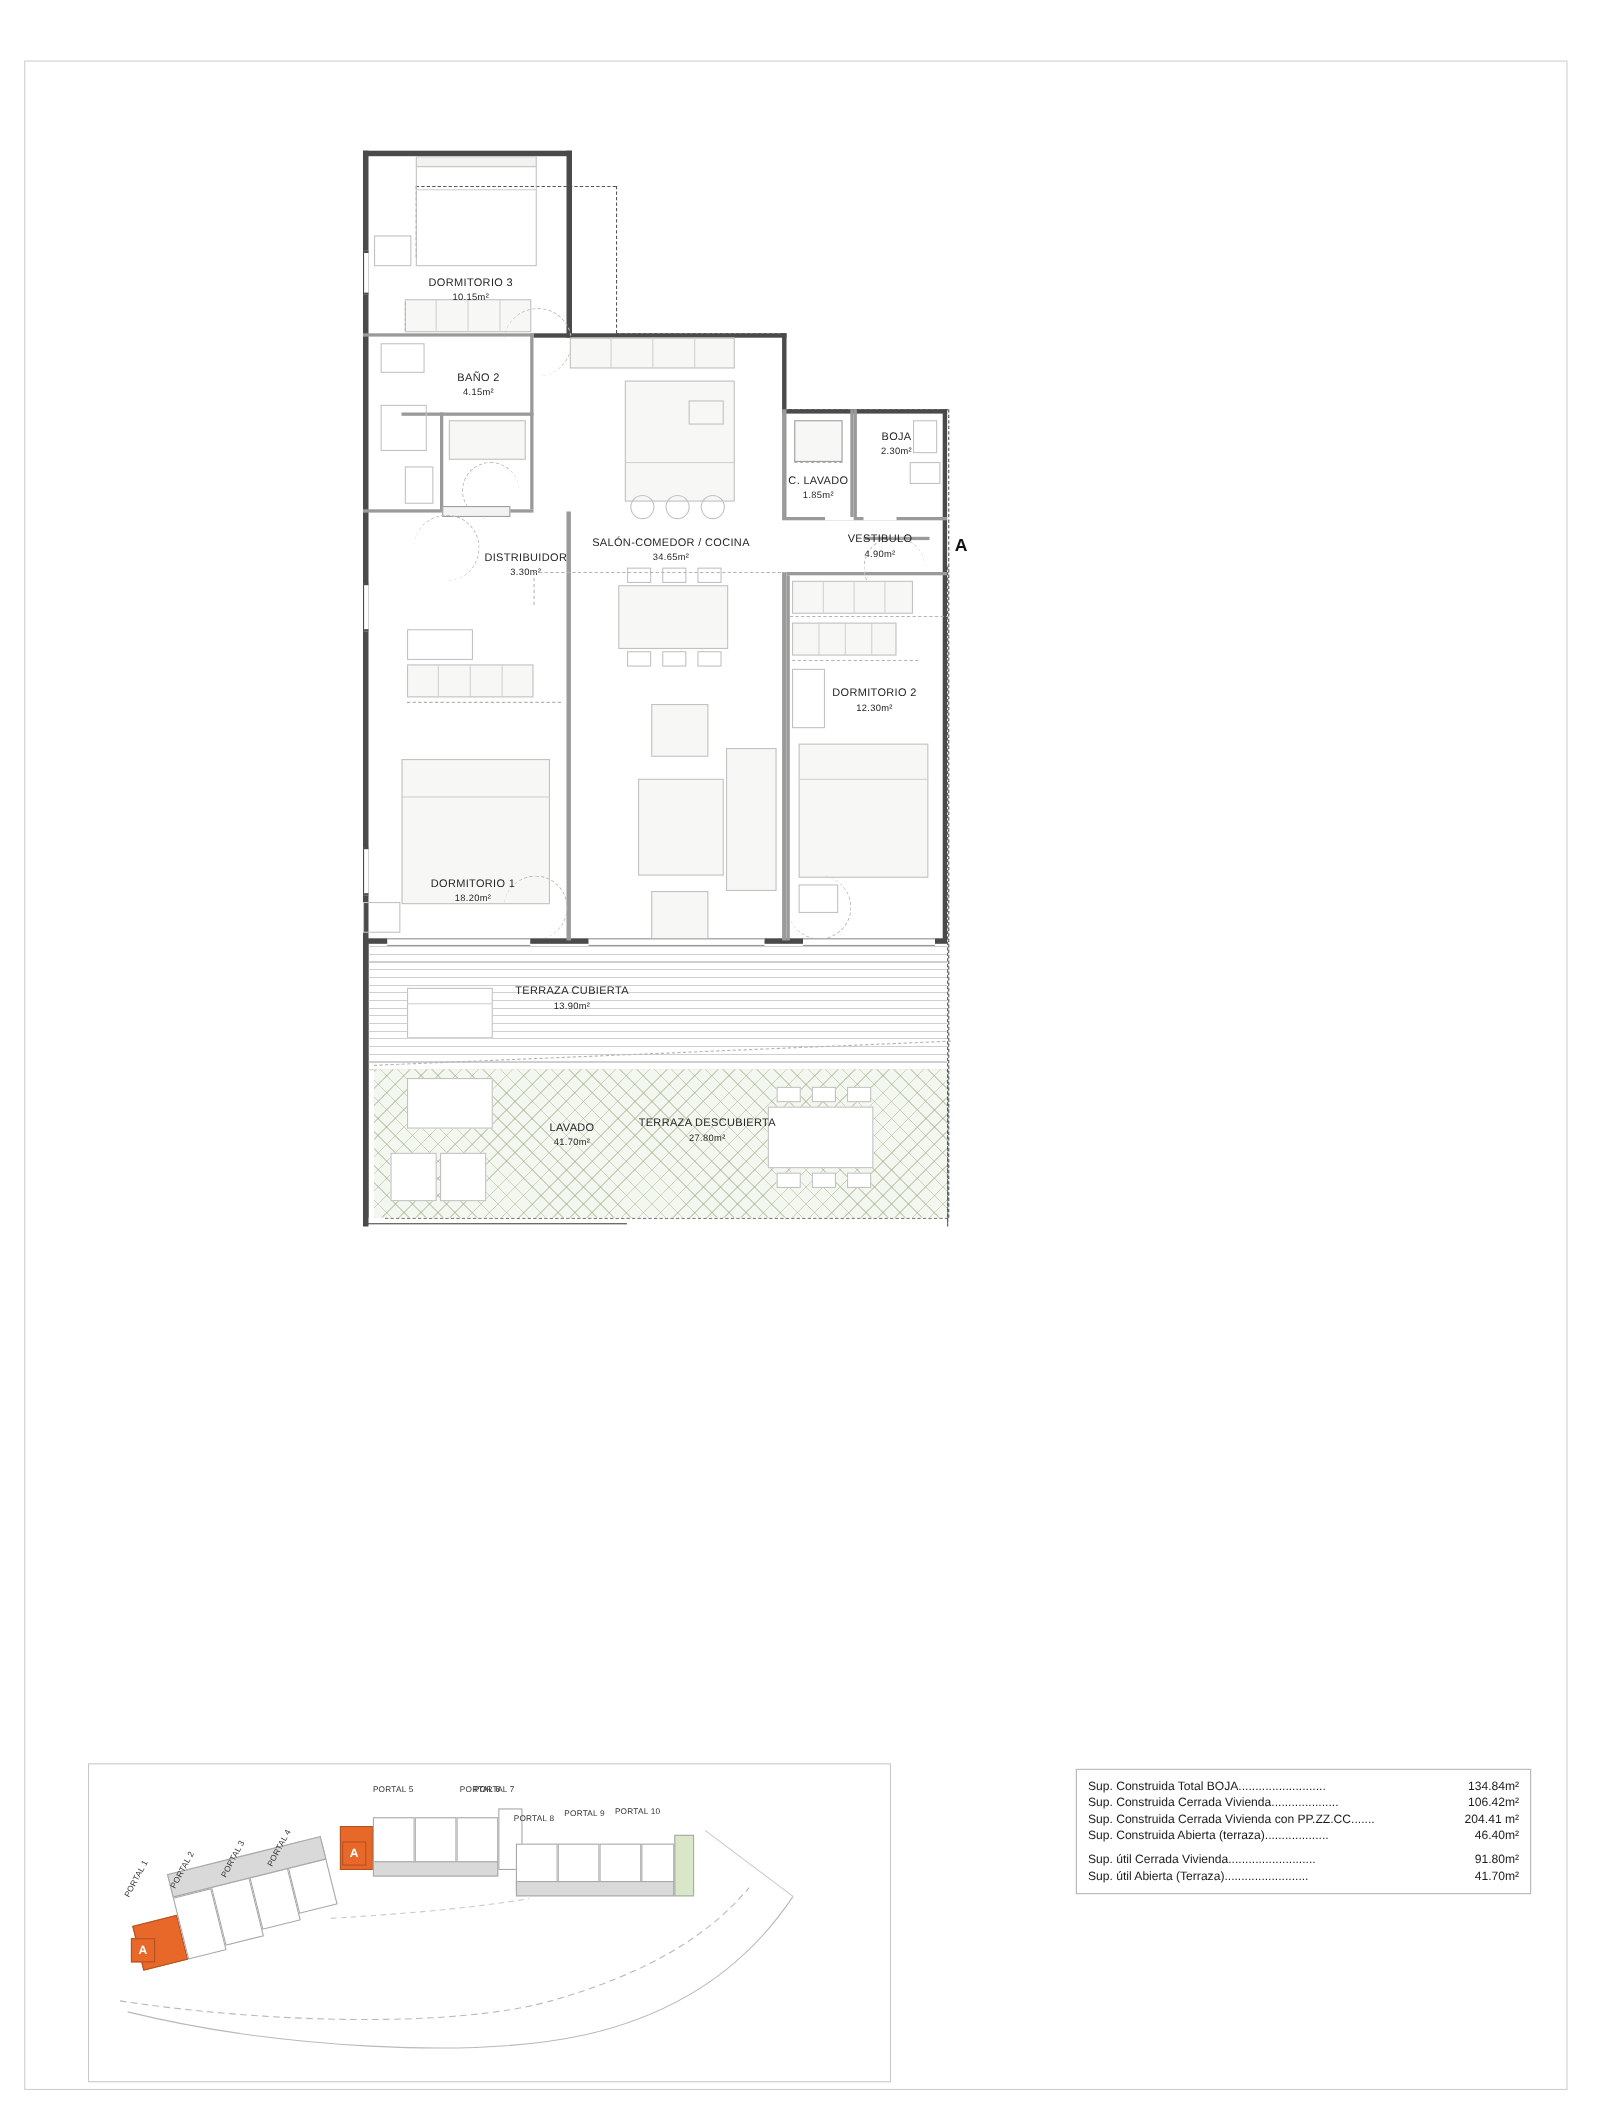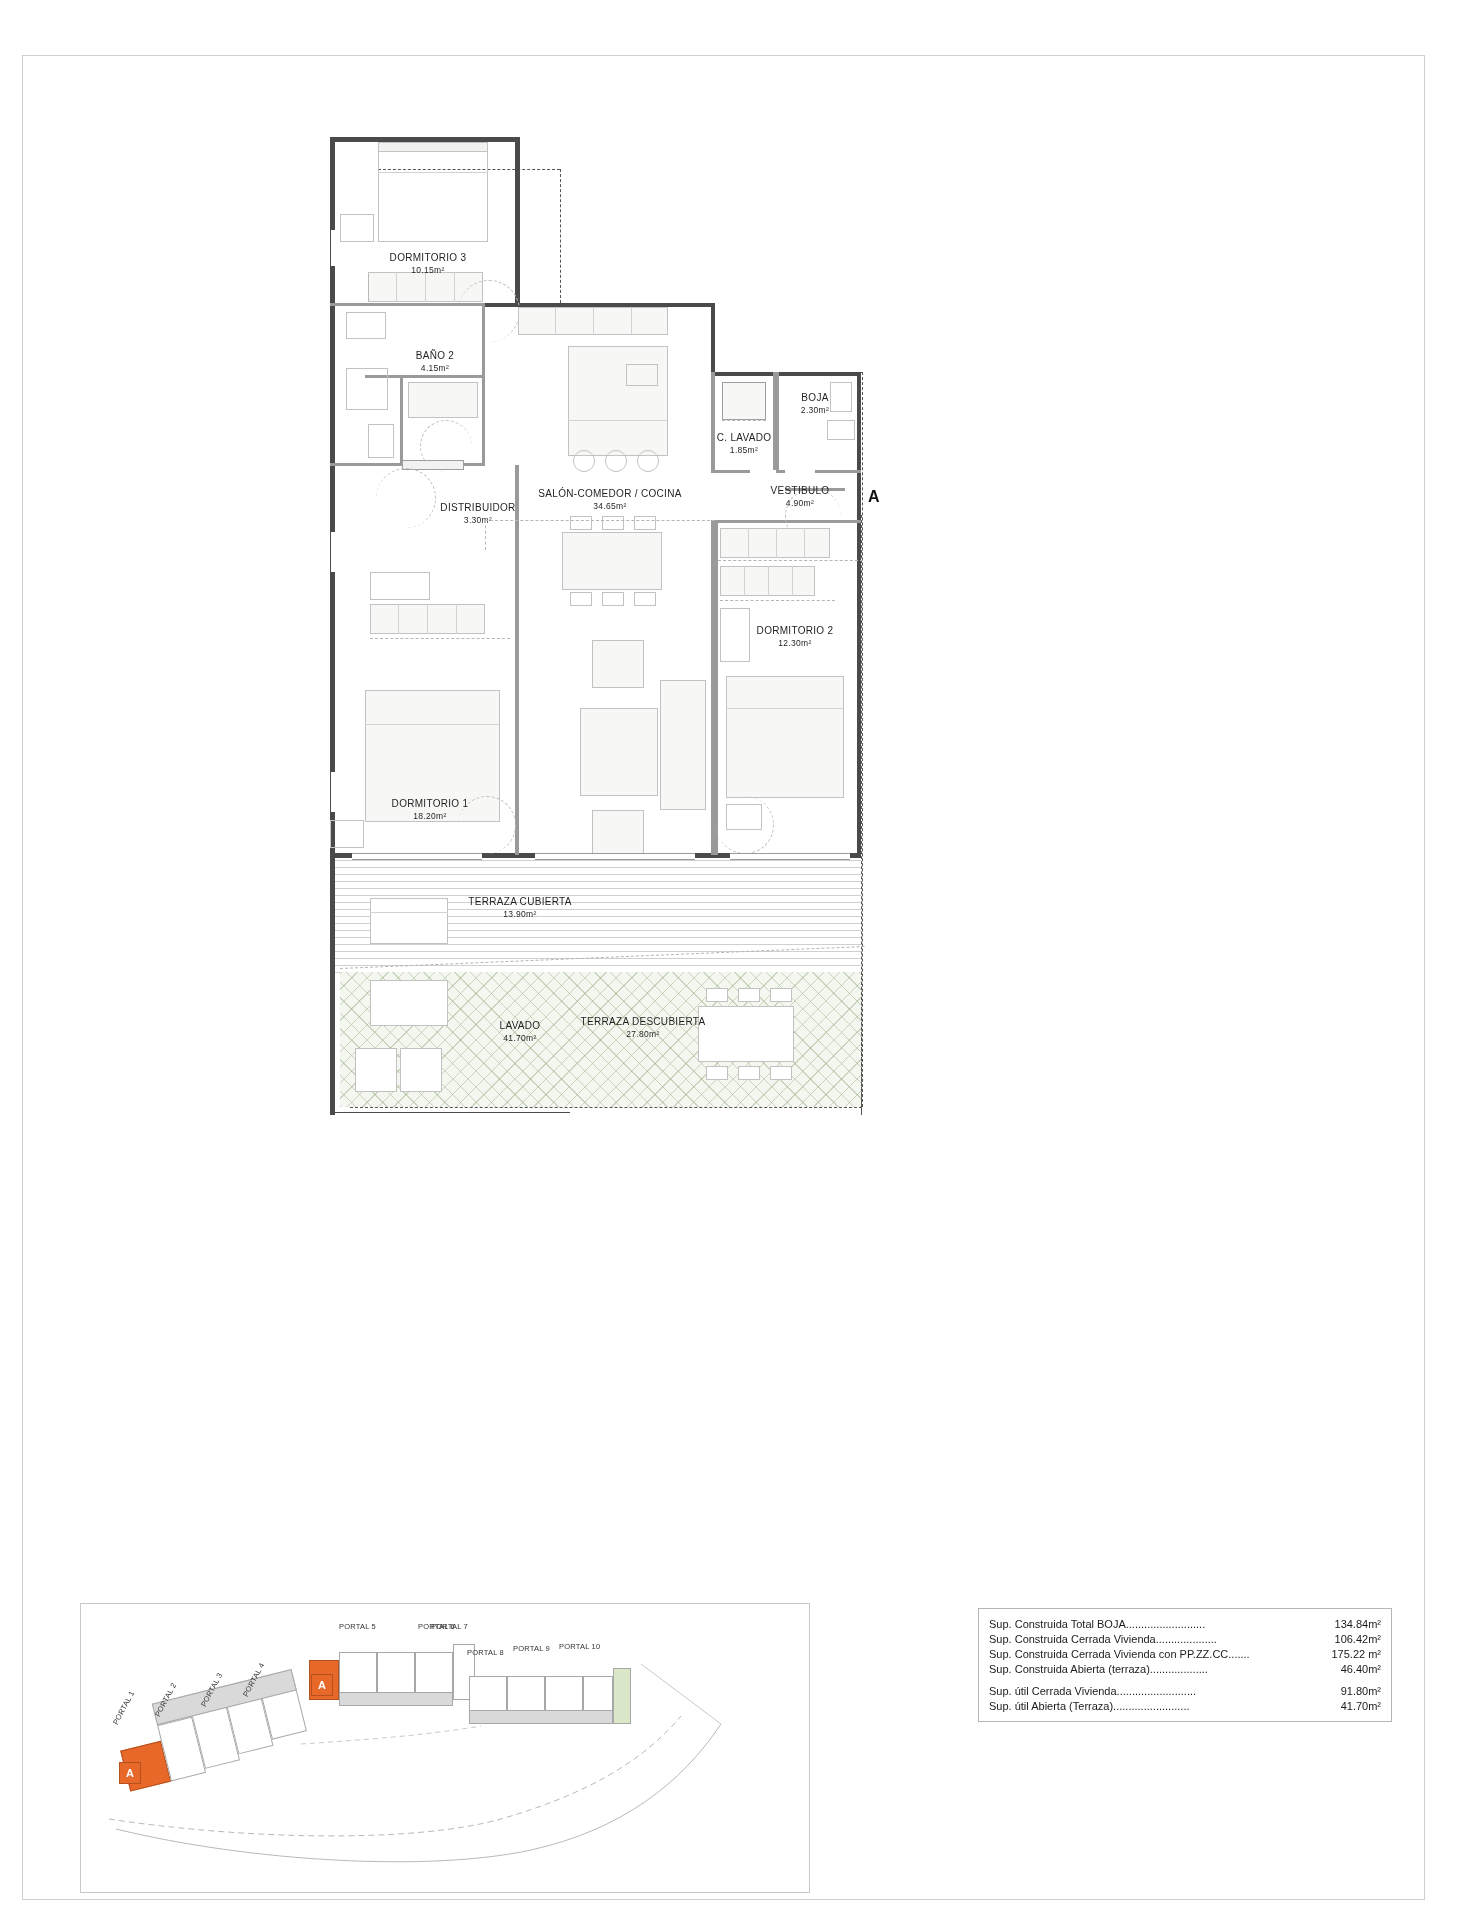--- a/index.html
+++ b/index.html
@@ -247,21 +247,21 @@
     <div class="room-label" style="left:28px; top:132px; width:140px;">
       <span class="nm">DORMITORIO 3</span>
       <span class="ar">10.15m²</span>
     </div>
 
     <div class="box" style="left:16px; top:192px; width:40px; height:27px;"></div>
     <div class="box" style="left:16px; top:248px; width:42px; height:42px;"></div>
     <div class="box" style="left:78px; top:262px; width:70px; height:36px; background:#f7f7f6;"></div>
     <div class="box" style="left:38px; top:304px; width:26px; height:34px;"></div>
     <div class="swing" style="left:90px; top:300px; width:52px; height:52px; border-right:none; border-bottom:none;"></div>
-    <div class="room-label" style="left:45px; top:218px; width:120px;margin-top:12px;">
+    <div class="room-label" style="left:45px; top:218px; width:120px;">
       <span class="nm">BAÑO 2</span>
       <span class="ar">4.15m²</span>
     </div>
 
     <div class="box-d" style="left:72px; top:340px; width:62px; height:10px; background:#f2f2f0;"></div>
     <div class="swing" style="left:46px; top:348px; width:60px; height:60px; border-left:none; border-bottom:none;"></div>
     <div class="room-label" style="left:78px; top:382px; width:140px;">
       <span class="nm">DISTRIBUIDOR</span>
       <span class="ar">3.30m²</span>
     </div>
@@ -455,21 +455,21 @@
         <tr>
           <td class="lab">Sup. Construida Total BOJA..........................</td>
           <td class="val">134.84m²</td>
         </tr>
         <tr>
           <td class="lab">Sup. Construida Cerrada Vivienda....................</td>
           <td class="val">106.42m²</td>
         </tr>
         <tr>
           <td class="lab">Sup. Construida Cerrada Vivienda con PP.ZZ.CC.......</td>
-          <td class="val">175.22 m²</td>
+          <td class="val">204.41 m²</td>
         </tr>
         <tr>
           <td class="lab">Sup. Construida Abierta (terraza)...................</td>
           <td class="val">46.40m²</td>
         </tr>
         <tr class="spacer">
             <td colspan="2"></td>
           </tr>
         <tr>
           <td class="lab">Sup. útil Cerrada Vivienda..........................</td>

